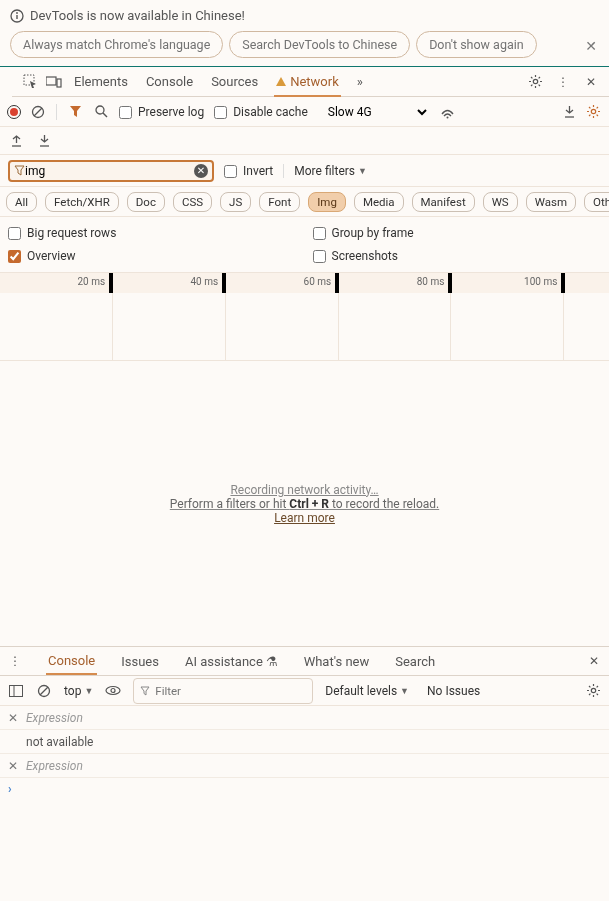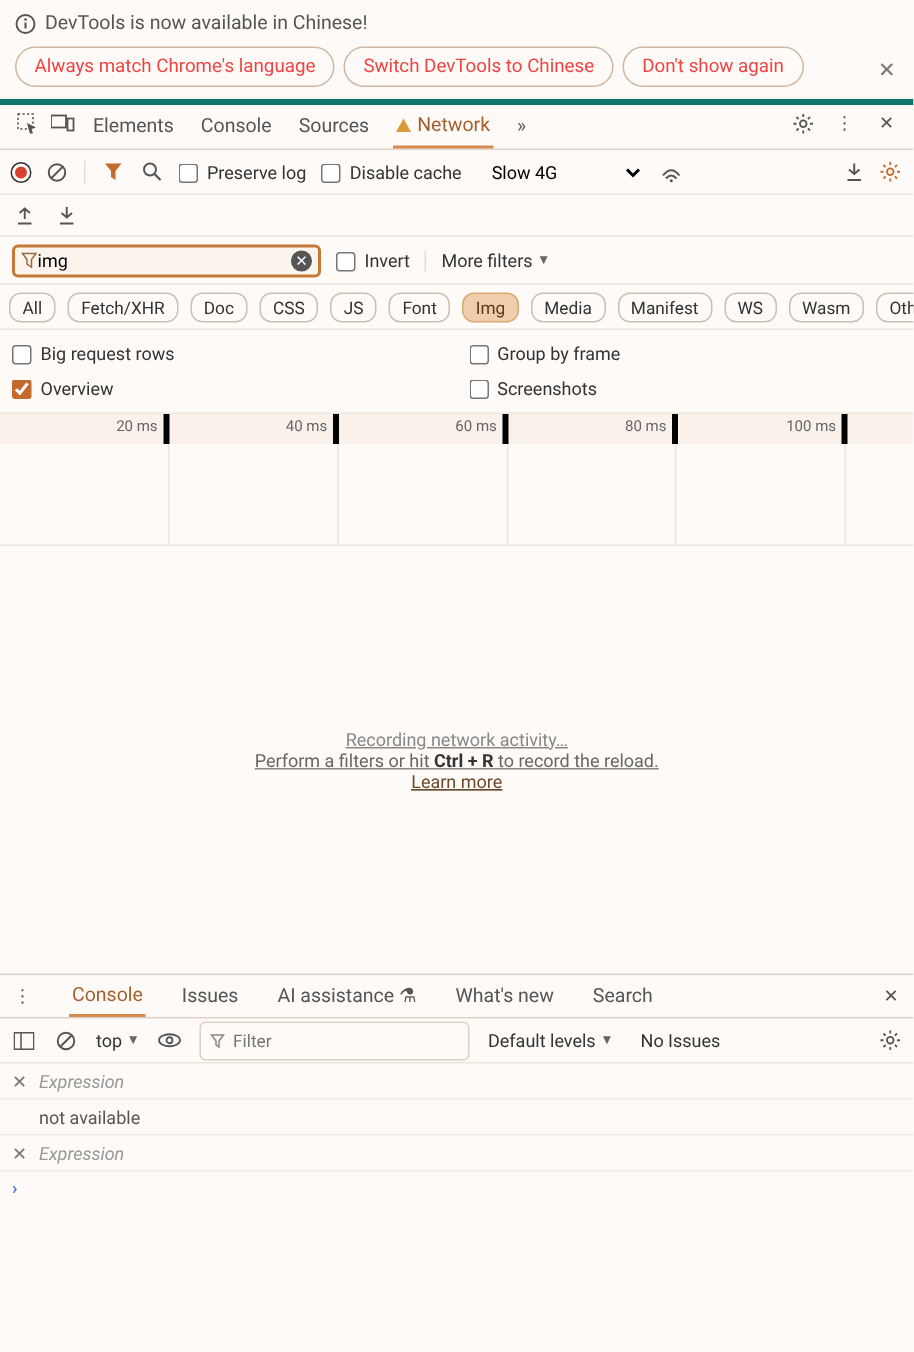--- a/index.html
+++ b/index.html
@@ -1,22 +1,22 @@
 <!DOCTYPE html>
 <html><head>
 <meta charset="utf-8">
 <style>
 * { box-sizing: border-box; margin: 0; padding: 0; font-family: -apple-system, "Segoe UI", Roboto, sans-serif; }
 body { width: 609px; height: 901px; background: #fdfaf7; color: #333; font-size: 12px; overflow: hidden; }
-.banner { padding: 8px 10px; border-bottom: 4px solid #0f766e; position: relative; }
+.banner { padding: 8px 10px; border-bottom: 1px solid #0f766e; position: relative; }
 .banner-title { display: flex; align-items: center; gap: 6px; margin-bottom: 8px; color: #555; font-size: 13px; }
 .banner-buttons { display: flex; flex-wrap: wrap; gap: 6px; }
-.chip { border: 1px solid #d0b8a0; border-radius: 14px; padding: 5px 12px; font-size: 12.5px; color: #ef4444; background: #fdfaf7; cursor: pointer; }
+.chip { border: 1px solid #d0b8a0; border-radius: 14px; padding: 5px 12px; font-size: 12.5px; color: #737373; background: #fdfaf7; cursor: pointer; }
 .banner-close { position: absolute; right: 12px; top: 38px; cursor: pointer; color: #777; font-size: 14px; }
-.tabbar { display: flex; align-items: flex-start; height: 30px; border-bottom: 1px solid #ddd3c9; padding: 0 6px; }
+.tabbar { display: flex; align-items: center; height: 30px; border-bottom: 1px solid #ddd3c9; padding: 0 6px; margin-left: 12px; }
 .tabbar .icon-btn { width: 24px; height: 24px; display: flex; align-items: center; justify-content: center; cursor: pointer; color: #555; }
 .tabs { display: flex; gap: 14px; margin-left: 6px; flex: 1; }
 .tab { padding: 6px 2px; font-size: 13px; color: #555; cursor: pointer; display: flex; align-items: center; gap: 4px; }
 .tab.active { color: #a5602e; border-bottom: 2px solid #d58b4e; margin-bottom: -1px; }
 .tabbar-right { display: flex; gap: 4px; align-items: center; }
 .toolbar { display: flex; align-items: center; height: 30px; padding: 0 8px; gap: 10px; border-bottom: 1px solid #eee4da; }
 .rec { width: 12px; height: 12px; border-radius: 50%; background: #d9412f; border: 2px solid #fdfaf7; outline: 1px solid #333; cursor: pointer; }
 .icon-sm { width: 16px; height: 16px; display: flex; align-items: center; justify-content: center; cursor: pointer; color: #555; }
 .icon-sm.funnel { color: #c56a2e; }
 .cb { display: flex; align-items: flex-end; gap: 6px; cursor: pointer; }
@@ -75,21 +75,21 @@
         <svg width="14" height="14" viewBox="0 0 14 14">
           <circle cx="7" cy="7" r="6" fill="none" stroke="#555" stroke-width="1.3"></circle>
           <rect x="6.3" y="6" width="1.4" height="4" fill="#555"></rect>
           <circle cx="7" cy="4" r="0.9" fill="#555"></circle>
         </svg>
       </span>
     <span>DevTools is now available in Chinese!</span>
   </div>
   <div class="banner-buttons">
     <button class="chip">Always match Chrome's language</button>
-    <button class="chip">Switch DevTools to Chinese</button>
+    <button class="chip">Search DevTools to Chinese</button>
     <button class="chip">Don't show again</button>
   </div>
   <span class="banner-close">✕</span>
 </div>
 
 <div class="tabbar">
   <span class="icon-btn">
       <svg width="15" height="15" viewBox="0 0 15 15">
         <rect x="1" y="1" width="10" height="10" fill="none" stroke="#555" stroke-dasharray="1.5 1.5"></rect>
         <path d="M7 7 L13 10 L10 11 L11 14 L9 14 L8 11 Z" fill="#555"></path>

